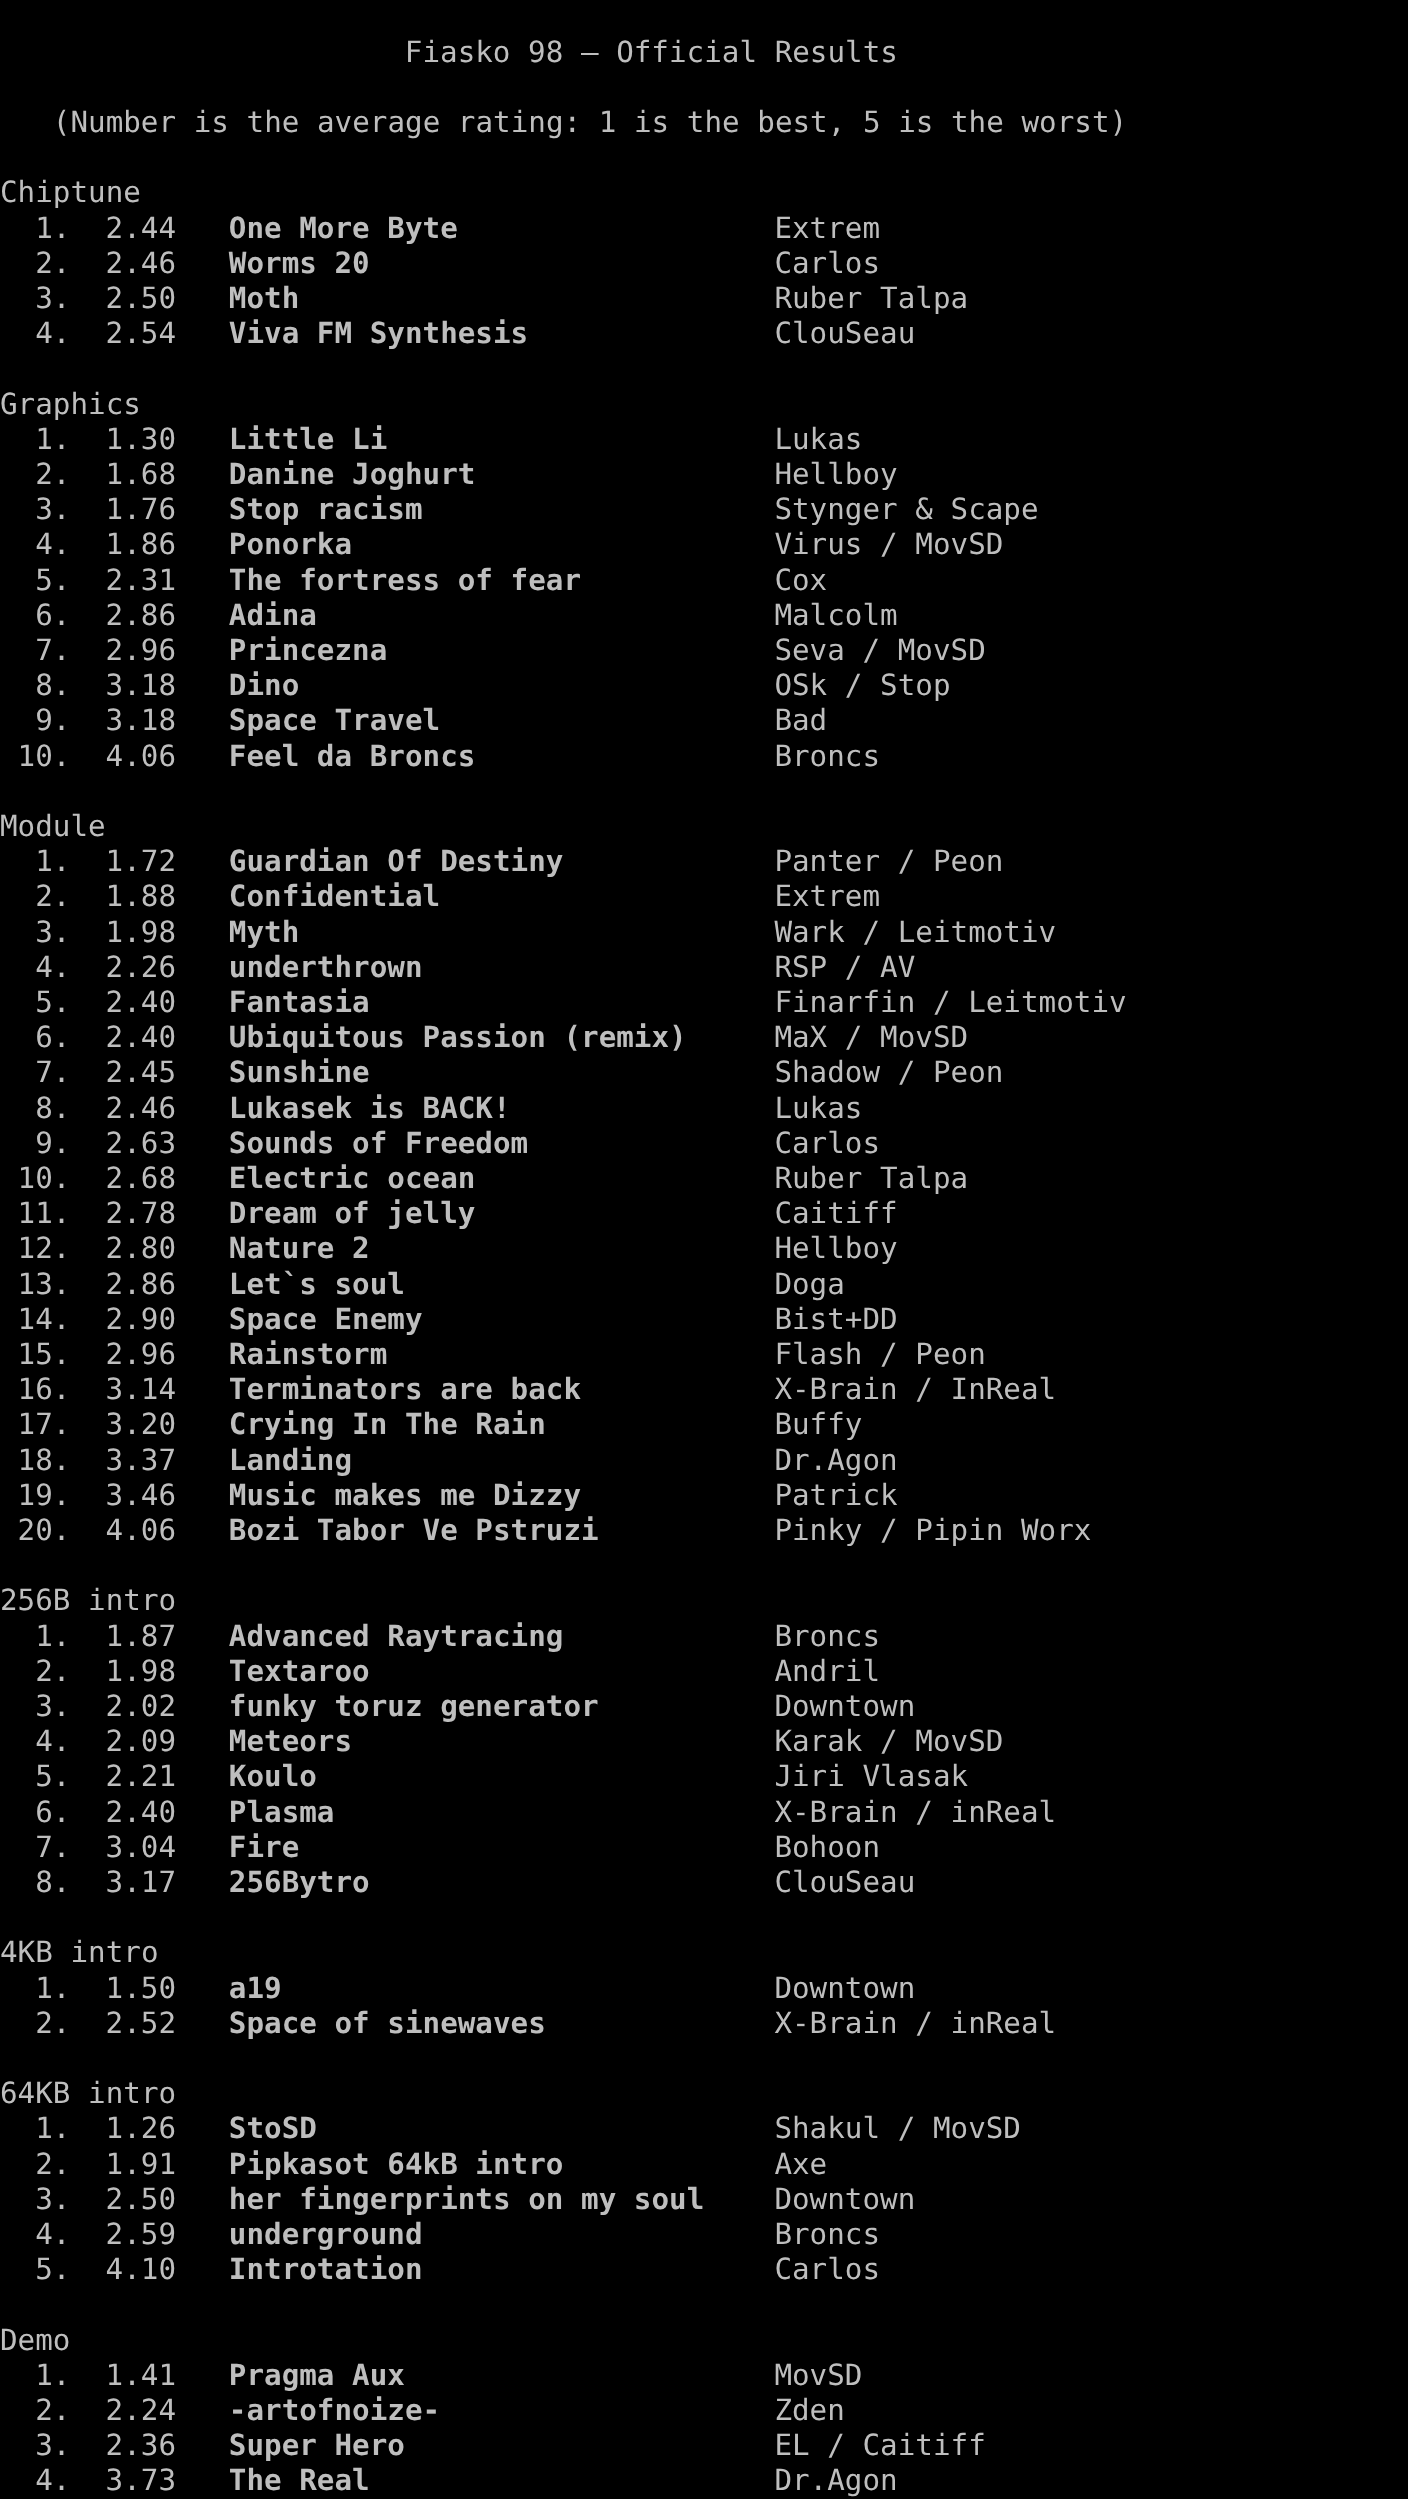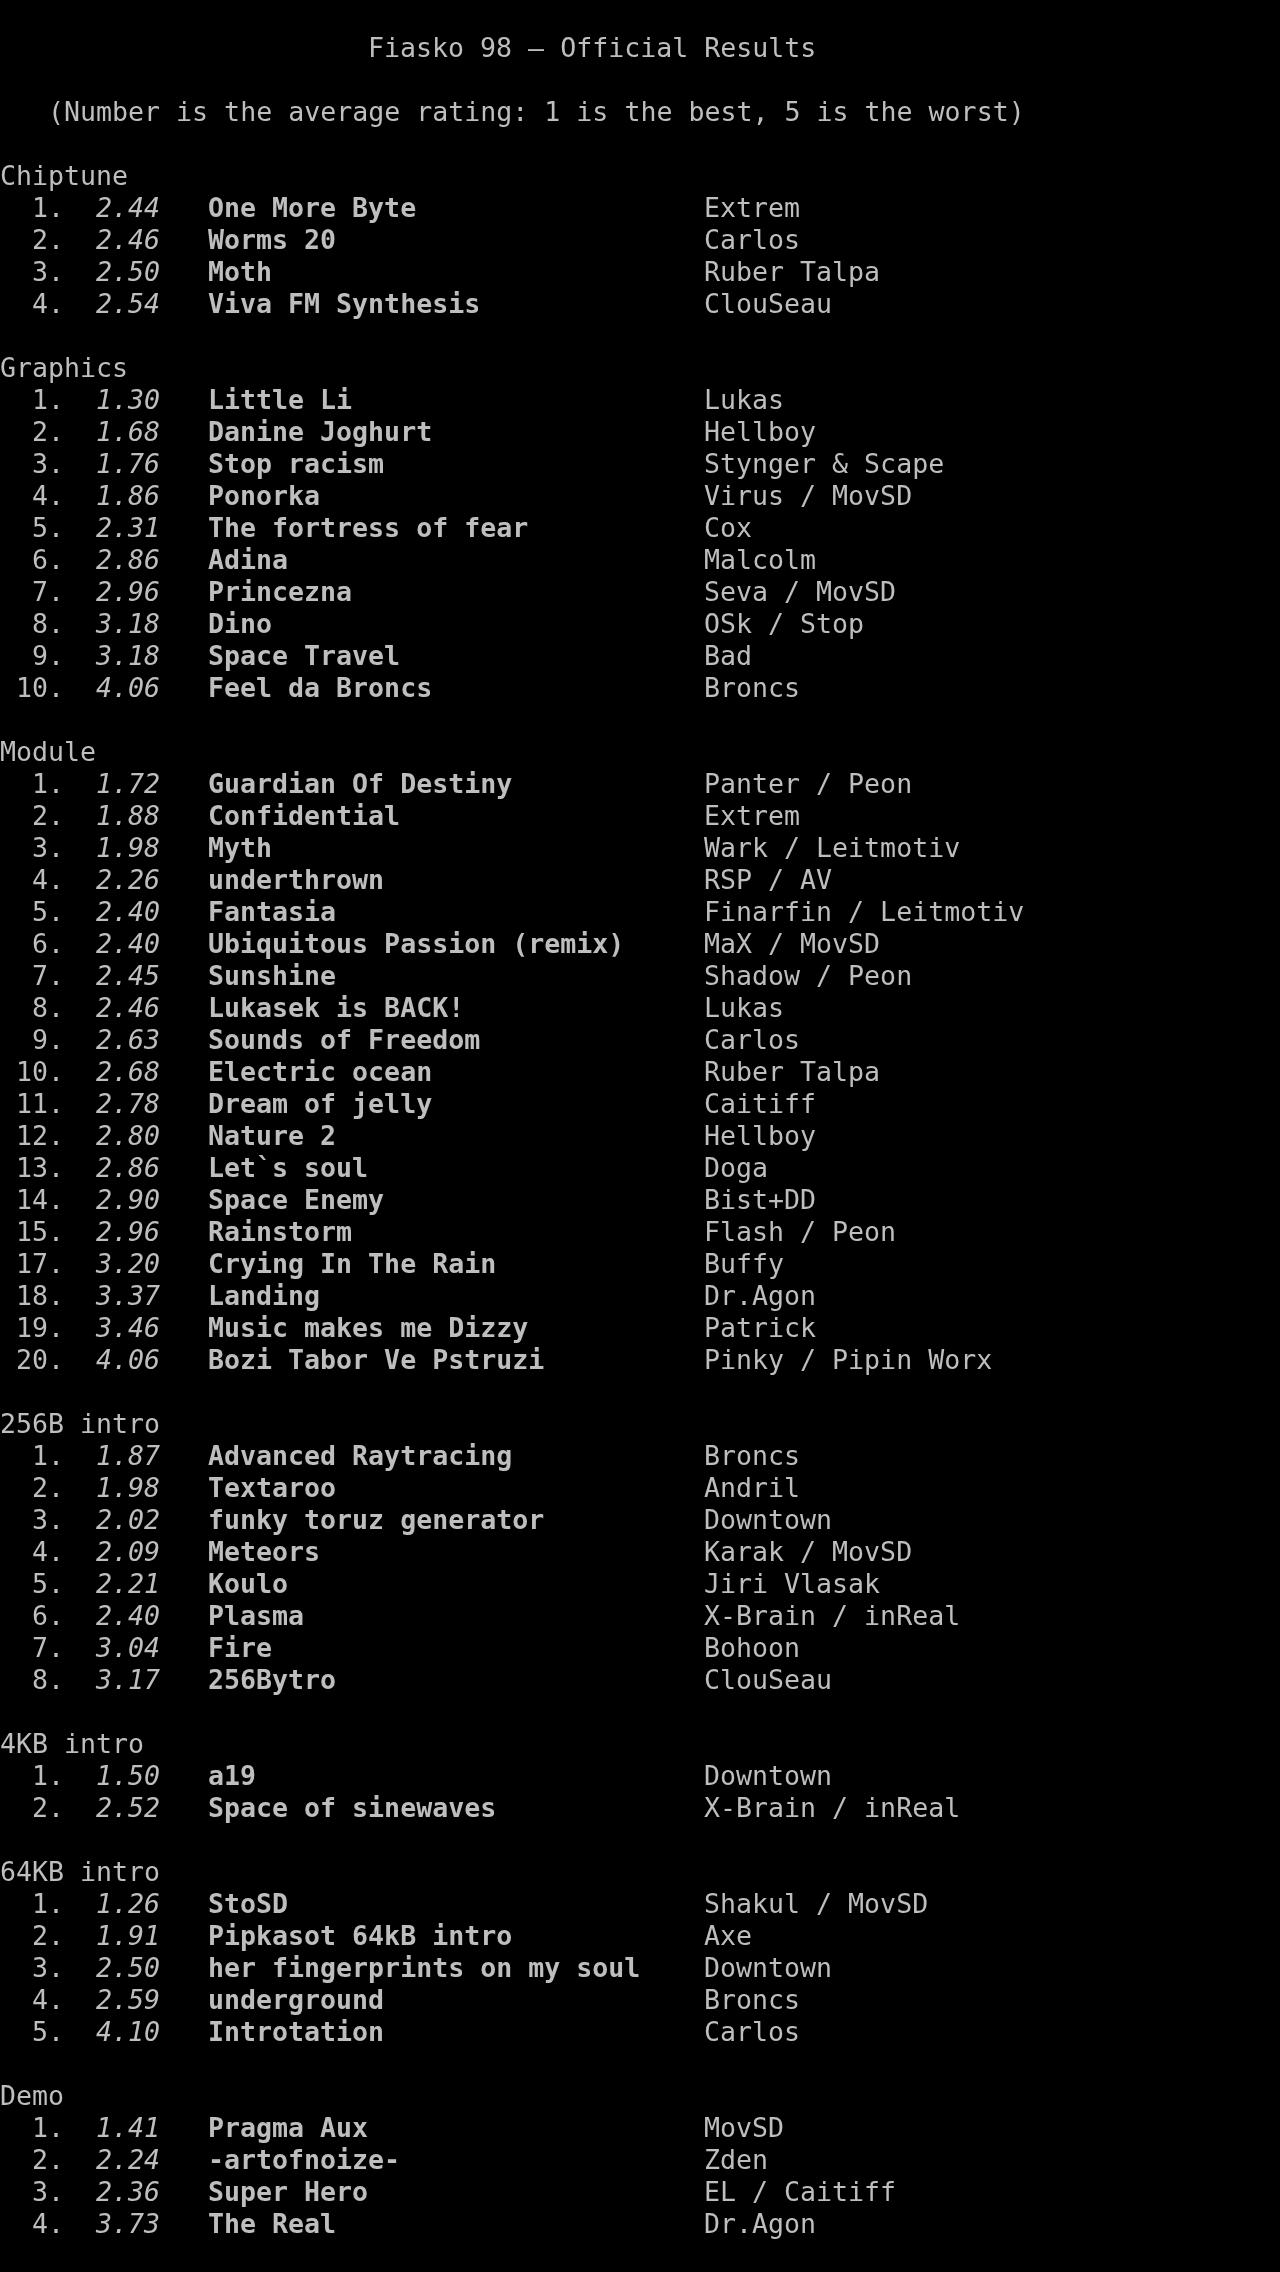--- a/index.html
+++ b/index.html
@@ -23,21 +23,21 @@
   .line {
     position: relative;
     height: 32px;
     white-space: pre;
   }
   .title-line   { padding-left: 368px; }   
   .subtitle-line{ margin-top: 32px; padding-left: 48px; } 
   .section { margin-top: 32px; }           
   .entry span { position: absolute; top: 0; }
   .rank       { left: 0;    width: 64px; text-align: right; } 
-  .rating     { left: 96px; font-style: italic;  }             
+  .rating     { left: 96px;  }             
   .work-title { left: 208px; font-weight: bold; }             
   .author     { left: 704px; }             
 </style>
 </head>
 <body>
 
 <div class="screen">
   <div class="line title-line">Fiasko 98 — Official Results</div>
   <div class="line subtitle-line">(Number is the average rating: 1 is the best, 5 is the worst)</div>
   <div id="sections">
@@ -71,20 +71,21 @@
         <div class="line entry"><span class="rank">6.</span><span class="rating">2.40</span><span class="work-title">Ubiquitous Passion (remix)</span><span class="author">MaX / MovSD</span></div>
         <div class="line entry"><span class="rank">7.</span><span class="rating">2.45</span><span class="work-title">Sunshine</span><span class="author">Shadow / Peon</span></div>
         <div class="line entry"><span class="rank">8.</span><span class="rating">2.46</span><span class="work-title">Lukasek is BACK!</span><span class="author">Lukas</span></div>
         <div class="line entry"><span class="rank">9.</span><span class="rating">2.63</span><span class="work-title">Sounds of Freedom</span><span class="author">Carlos</span></div>
         <div class="line entry"><span class="rank">10.</span><span class="rating">2.68</span><span class="work-title">Electric ocean</span><span class="author">Ruber Talpa</span></div>
         <div class="line entry"><span class="rank">11.</span><span class="rating">2.78</span><span class="work-title">Dream of jelly</span><span class="author">Caitiff</span></div>
         <div class="line entry"><span class="rank">12.</span><span class="rating">2.80</span><span class="work-title">Nature 2</span><span class="author">Hellboy</span></div>
         <div class="line entry"><span class="rank">13.</span><span class="rating">2.86</span><span class="work-title">Let`s soul</span><span class="author">Doga</span></div>
         <div class="line entry"><span class="rank">14.</span><span class="rating">2.90</span><span class="work-title">Space Enemy</span><span class="author">Bist+DD</span></div>
         <div class="line entry"><span class="rank">15.</span><span class="rating">2.96</span><span class="work-title">Rainstorm</span><span class="author">Flash / Peon</span></div>
+        <div class="line entry"><span class="rank">16.</span><span class="rating">3.14</span><span class="work-title">Terminators are back</span><span class="author">X-Brain / InReal</span></div>
         <div class="line entry"><span class="rank">17.</span><span class="rating">3.20</span><span class="work-title">Crying In The Rain</span><span class="author">Buffy</span></div>
         <div class="line entry"><span class="rank">18.</span><span class="rating">3.37</span><span class="work-title">Landing</span><span class="author">Dr.Agon</span></div>
         <div class="line entry"><span class="rank">19.</span><span class="rating">3.46</span><span class="work-title">Music makes me Dizzy</span><span class="author">Patrick</span></div>
         <div class="line entry"><span class="rank">20.</span><span class="rating">4.06</span><span class="work-title">Bozi Tabor Ve Pstruzi</span><span class="author">Pinky / Pipin Worx</span></div>
       </section>
       <section class="section">
         <div class="line section-header">256B intro</div>
         <div class="line entry"><span class="rank">1.</span><span class="rating">1.87</span><span class="work-title">Advanced Raytracing</span><span class="author">Broncs</span></div>
         <div class="line entry"><span class="rank">2.</span><span class="rating">1.98</span><span class="work-title">Textaroo</span><span class="author">Andril</span></div>
         <div class="line entry"><span class="rank">3.</span><span class="rating">2.02</span><span class="work-title">funky toruz generator</span><span class="author">Downtown</span></div>

